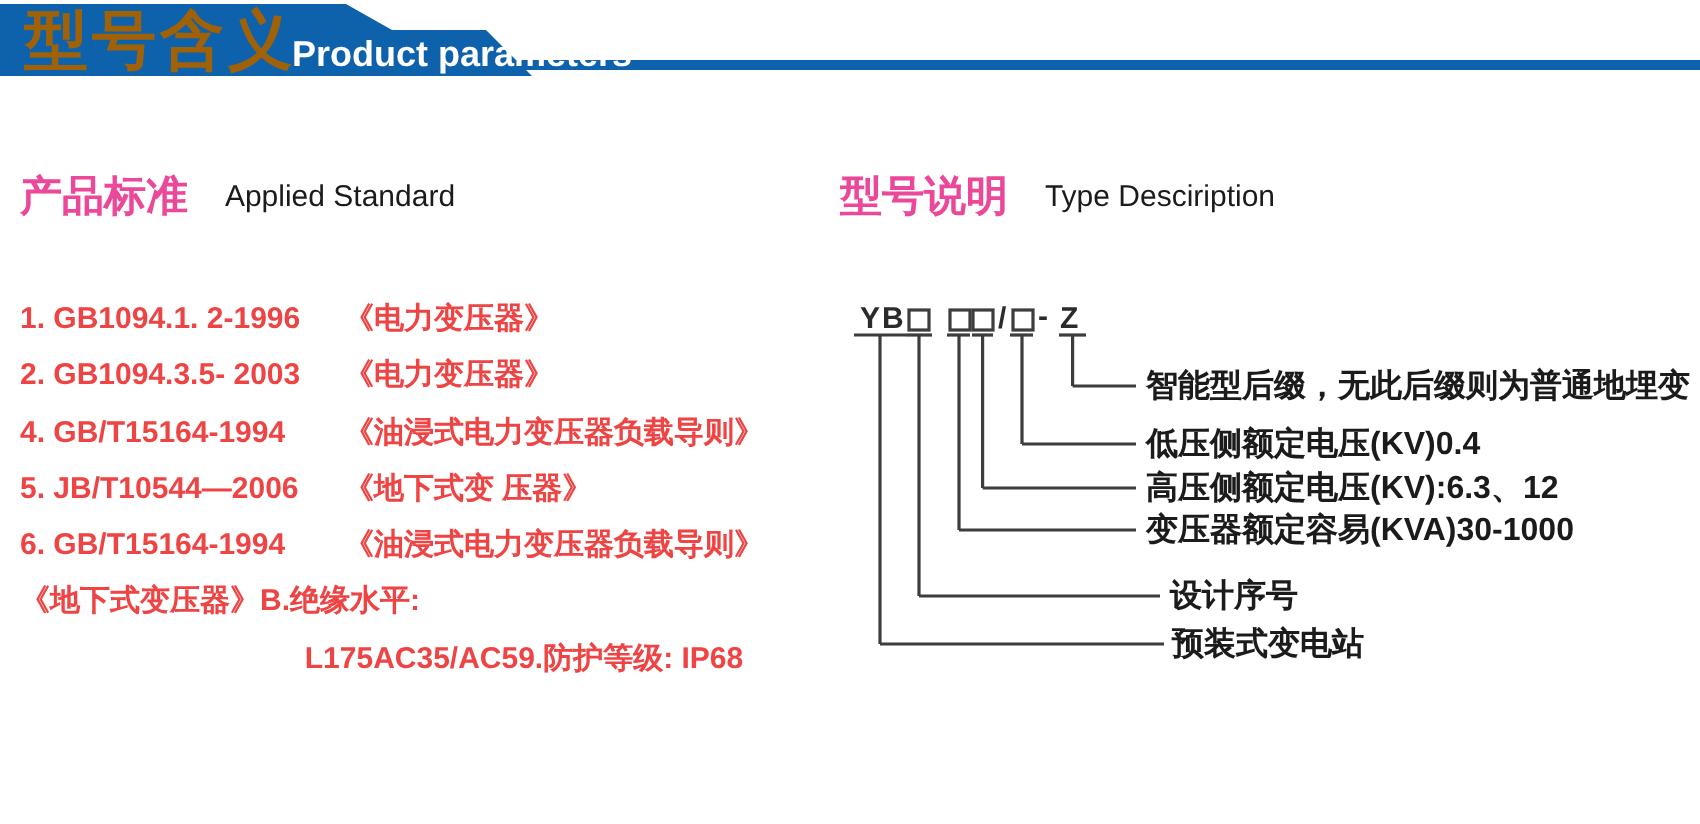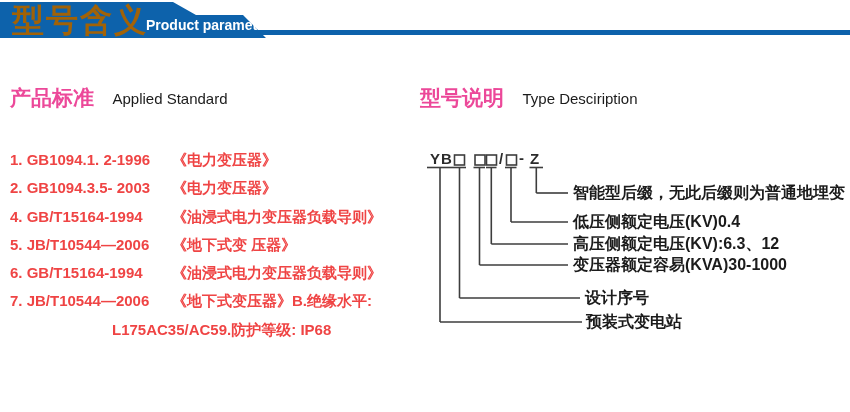--- a/index.html
+++ b/index.html
@@ -14,38 +14,38 @@
     clip-path:polygon(0 0,173px 0,196px 13px,243px 13px,266px 36px,0 36px);
   }
   .banner-line{
     position:absolute;left:252px;right:0;top:30px;height:5px;background:#0d62ab;
   }
   .banner-title{
     position:absolute;left:12px;top:4px;color:#a16207;font-size:32px;font-weight:bold;
     letter-spacing:2px;line-height:33px;white-space:nowrap;
   }
   .banner-sub{
-    position:absolute;left:146px;top:17px;color:#fff;font-size:14px;font-weight:600;
+    position:absolute;left:146px;top:17px;color:#fff;font-size:18px;font-weight:600;
     white-space:nowrap;
   }
   
   .heading{position:absolute;top:84px;white-space:nowrap;}
   .heading-left{left:10px;}
   .heading-right{left:420px;}
   .heading .cn{font-size:21px;font-weight:bold;color:#ec4899;vertical-align:middle;}
   .heading .en{font-size:15px;color:#1b1b1b;margin-left:14px;vertical-align:middle;margin-top:43px;}
   
   .standards{
     position:absolute;left:10px;top:146px;width:430px;
     font-size:15px;color:#ef4444;line-height:28.3px;font-weight:bold;
   }
   .std-row{display:flex;}
   .std-code{flex:0 0 162px;white-space:nowrap;}
   .std-title{flex:1;white-space:nowrap;}
-  .std-cont{margin-left:102px;white-space:nowrap;}
+  .std-cont{margin-left:74px;white-space:nowrap;text-align:center;}
   
   .diagram{position:absolute;left:425px;top:140px;}
   .diagram text{fill:#1b1b1b;}
   .diagram .code-txt{font-size:15px;font-weight:bold;fill:#2b2b2b;}
   .diagram .lbl{font-size:16px;font-weight:bold;}
   .diagram line,.diagram rect{stroke:#3d3d3d;stroke-width:1.6;fill:none;}
 </style>
 </head>
 <body>
 
@@ -81,21 +81,20 @@
     </div>
     <div class="std-row">
       <span class="std-code">5. JB/T10544—2006</span>
       <span class="std-title">《地下式变 压器》</span>
     </div>
     <div class="std-row">
       <span class="std-code">6. GB/T15164-1994</span>
       <span class="std-title">《油浸式电力变压器负载导则》</span>
     </div>
     <div class="std-row">
-      <span class="std-code">7. JB/T10544—2006</span>
       <span class="std-title">《地下式变压器》B.绝缘水平:</span>
     </div>
     <div class="std-cont">L175AC35/AC59.防护等级: IP68</div>
   </div>
 
   <svg class="diagram" width="425" height="210" viewBox="0 0 425 210">
 
     <text class="code-txt" x="5" y="24" letter-spacing="1">YB</text>
     <rect x="29.5" y="15" width="10" height="10"></rect>
     <rect x="50" y="15" width="10" height="10"></rect>

